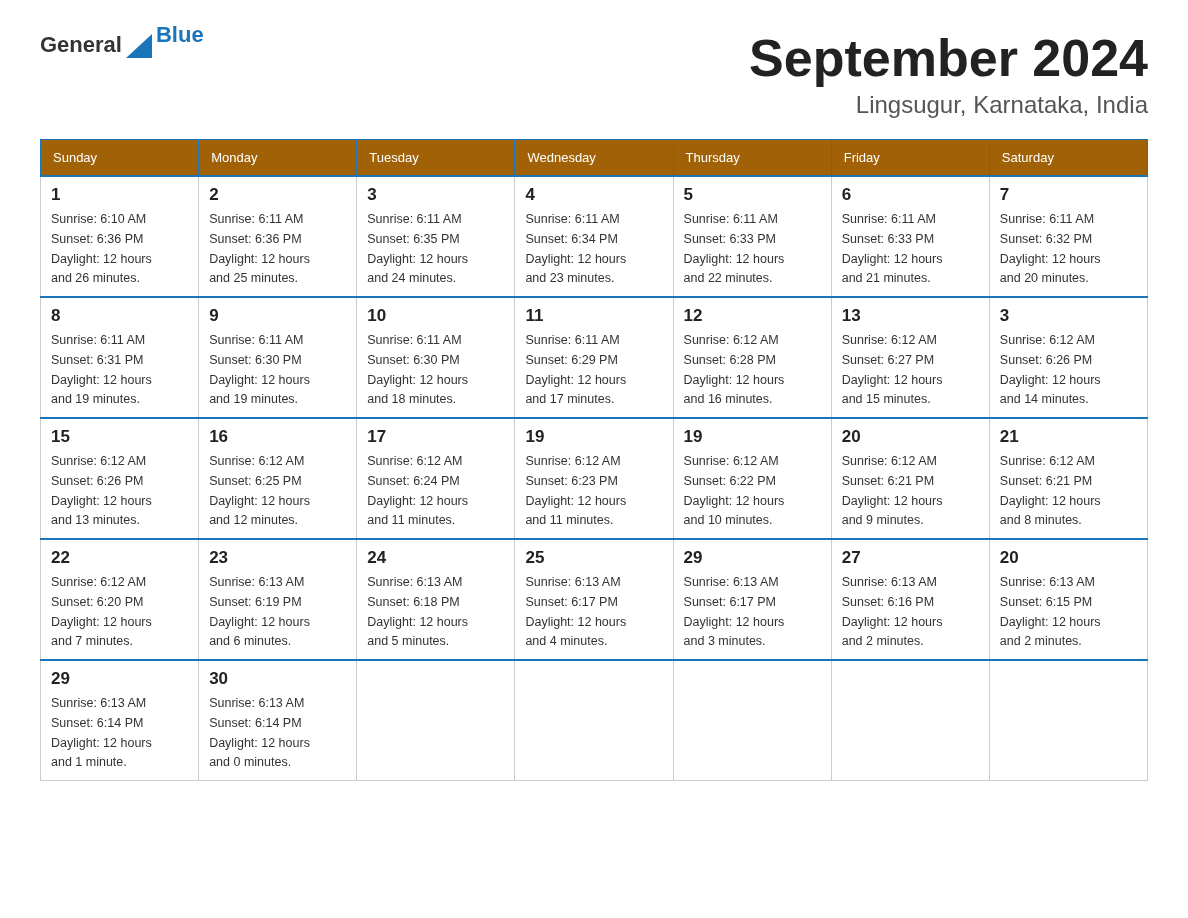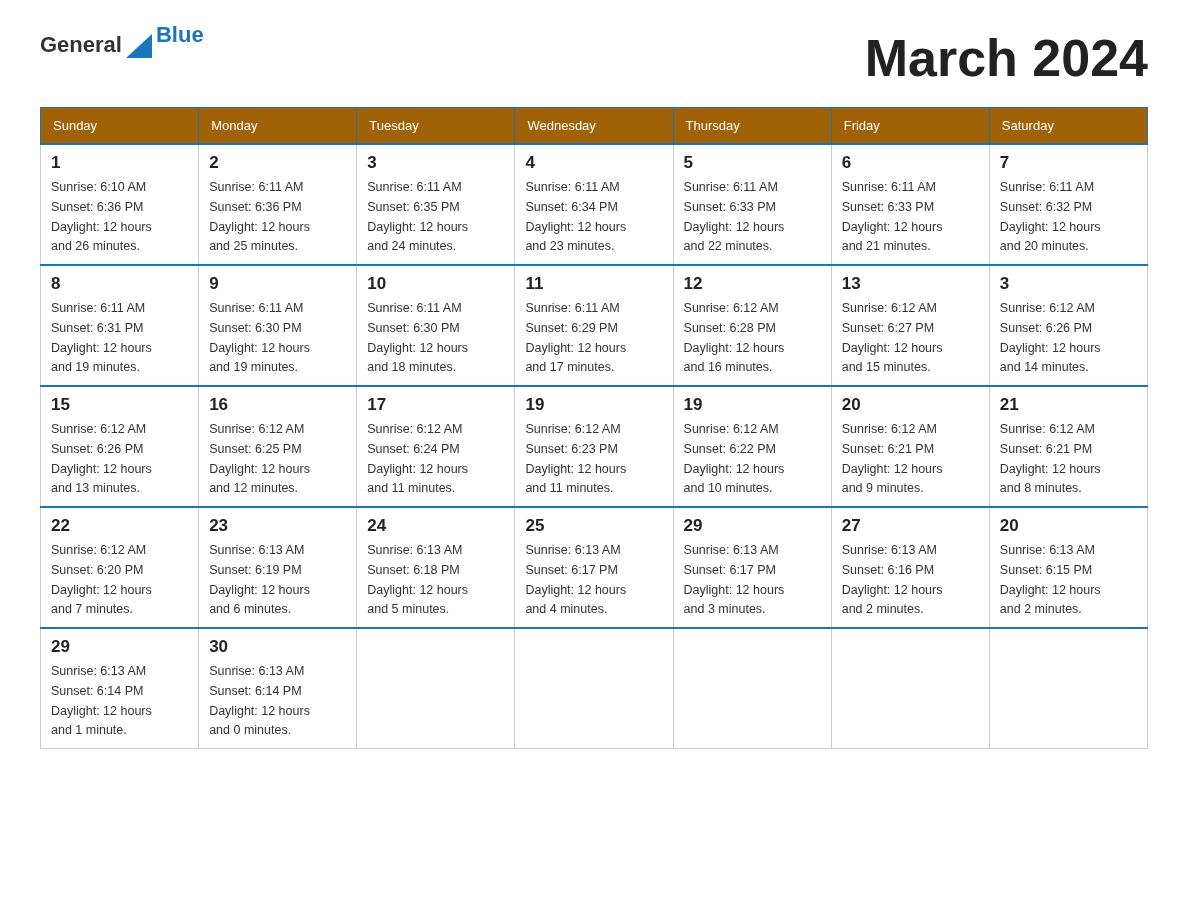--- a/index.html
+++ b/index.html
@@ -99,21 +99,22 @@
       <div style="display:flex; align-items:center; gap:2px;">
         <span class="logo-text-general">General</span>
         <svg width="30" height="30" viewBox="0 0 30 30">
           <polygon points="2,28 28,4 28,28" fill="#1a75bb"></polygon>
         </svg>
       </div>
       <span class="logo-text-blue" style="margin-top:-8px; margin-left:2px;">Blue</span>
     </div>
   </div>
   <div class="title-block">
-    <div class="calendar-title">March 2024</div>
+    <div class="calendar-title">September 2024</div>
+    <div class="calendar-subtitle">Lingsugur, Karnataka, India</div>
   </div>
 </div>
 
 <table class="calendar-table">
   <thead>
     <tr>
     <th>Sunday</th>
         <th>Monday</th>
         <th>Tuesday</th>
         <th>Wednesday</th>

